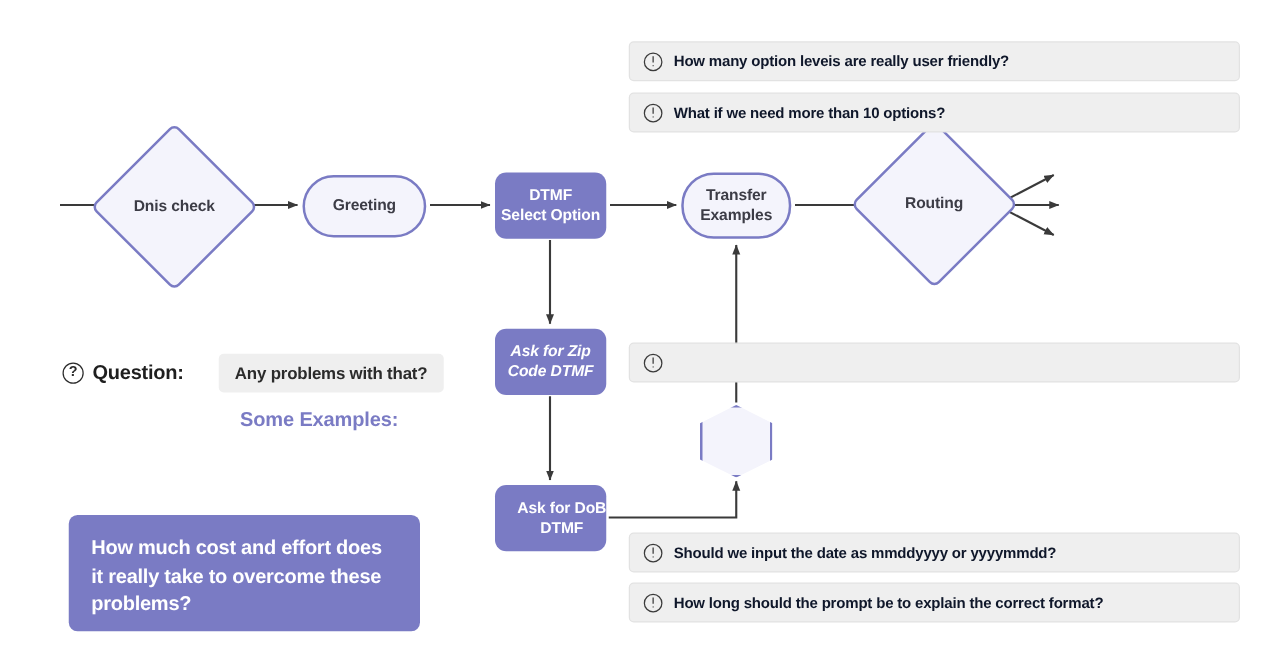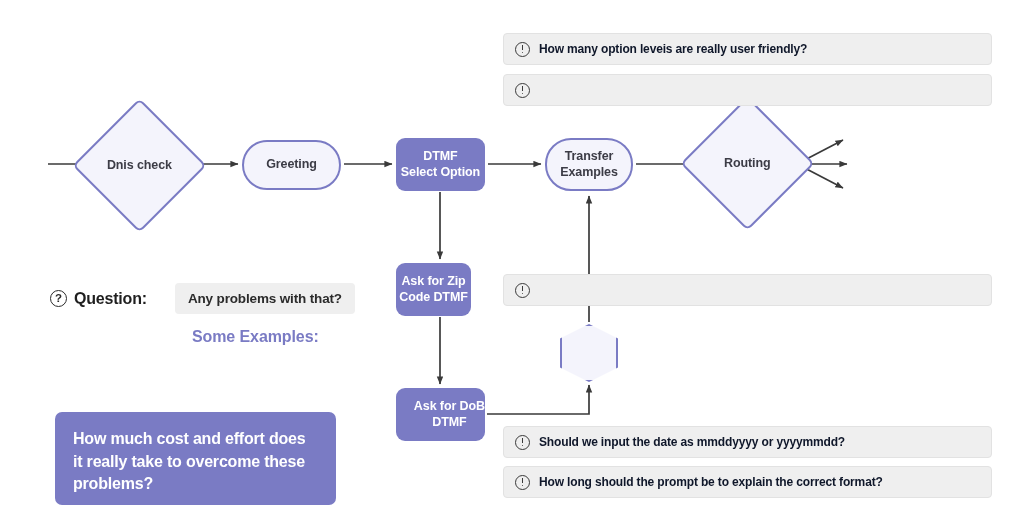--- a/index.html
+++ b/index.html
@@ -254,21 +254,21 @@
 
   <div class="node node-pill" style="left:545px; top:138px; width:88px; height:53px; white-space:pre-line;">
     <span>Transfer
 Examples</span>
   </div>
 
   <div class="node node-diamond" style="left:700px; top:116px; width:95px; height:95px;">
     <span class="dlabel">Routing</span>
   </div>
 
-  <div class="node node-solid" style="left:396px; top:263px; width:75px; height:53px; white-space:pre-line;">
+  <div class="node node-solid" style="left:396px; top:263px; width:89px; height:53px; white-space:pre-line;font-style:italic;">
     <span>Ask for Zip
 Code DTMF</span>
   </div>
 
   <div class="node node-solid" style="left:396px; top:388px; width:89px; height:53px; white-space:pre-line;justify-content:flex-end;">
     <span>Ask for DoB
 DTMF</span>
   </div>
 
   <div class="hexwrap" style="left:560px; top:324px; width:58px; height:58px;">
@@ -277,20 +277,21 @@
 S</div>
   </div>
 
   <div class="banner" style="left:503px; top:33px; width:489px;">
     <span class="warn-icon"></span>
     <span>How many option leveis are really user friendly?</span>
   </div>
 
   <div class="banner" style="left:503px; top:74px; width:489px;">
     <span class="warn-icon"></span>
+    <span>What if we need more than 10 options?</span>
   </div>
 
   <div class="banner" style="left:503px; top:274px; width:489px;">
     <span class="warn-icon"></span>
   </div>
 
   <div class="banner" style="left:503px; top:426px; width:489px;">
     <span class="warn-icon"></span>
     <span>Should we input the date as mmddyyyy or yyyymmdd?</span>
   </div>

